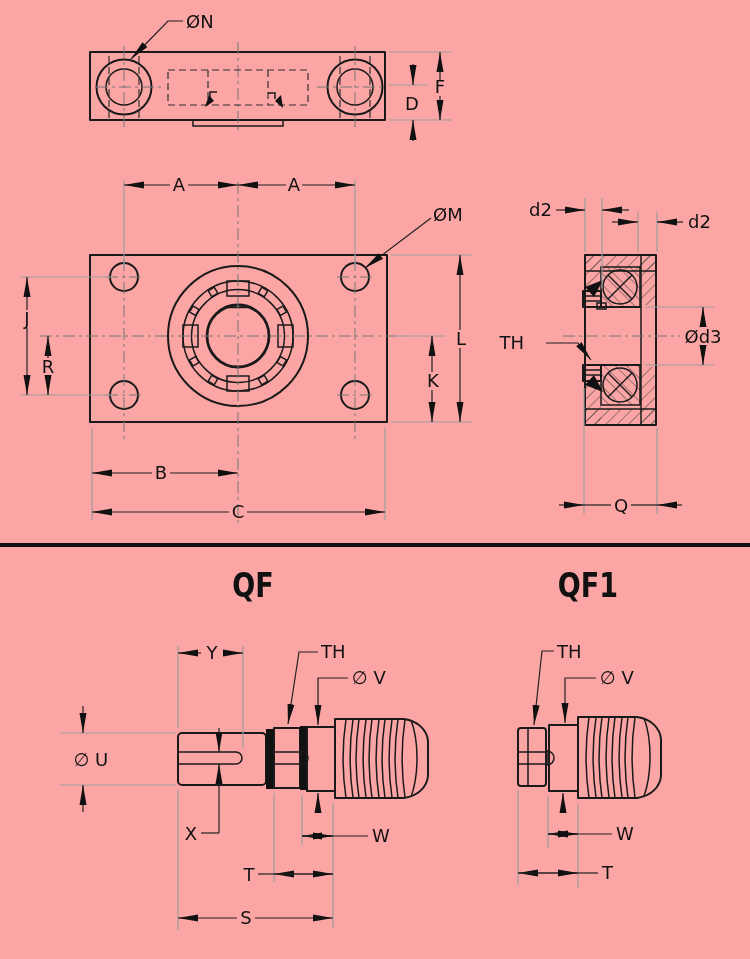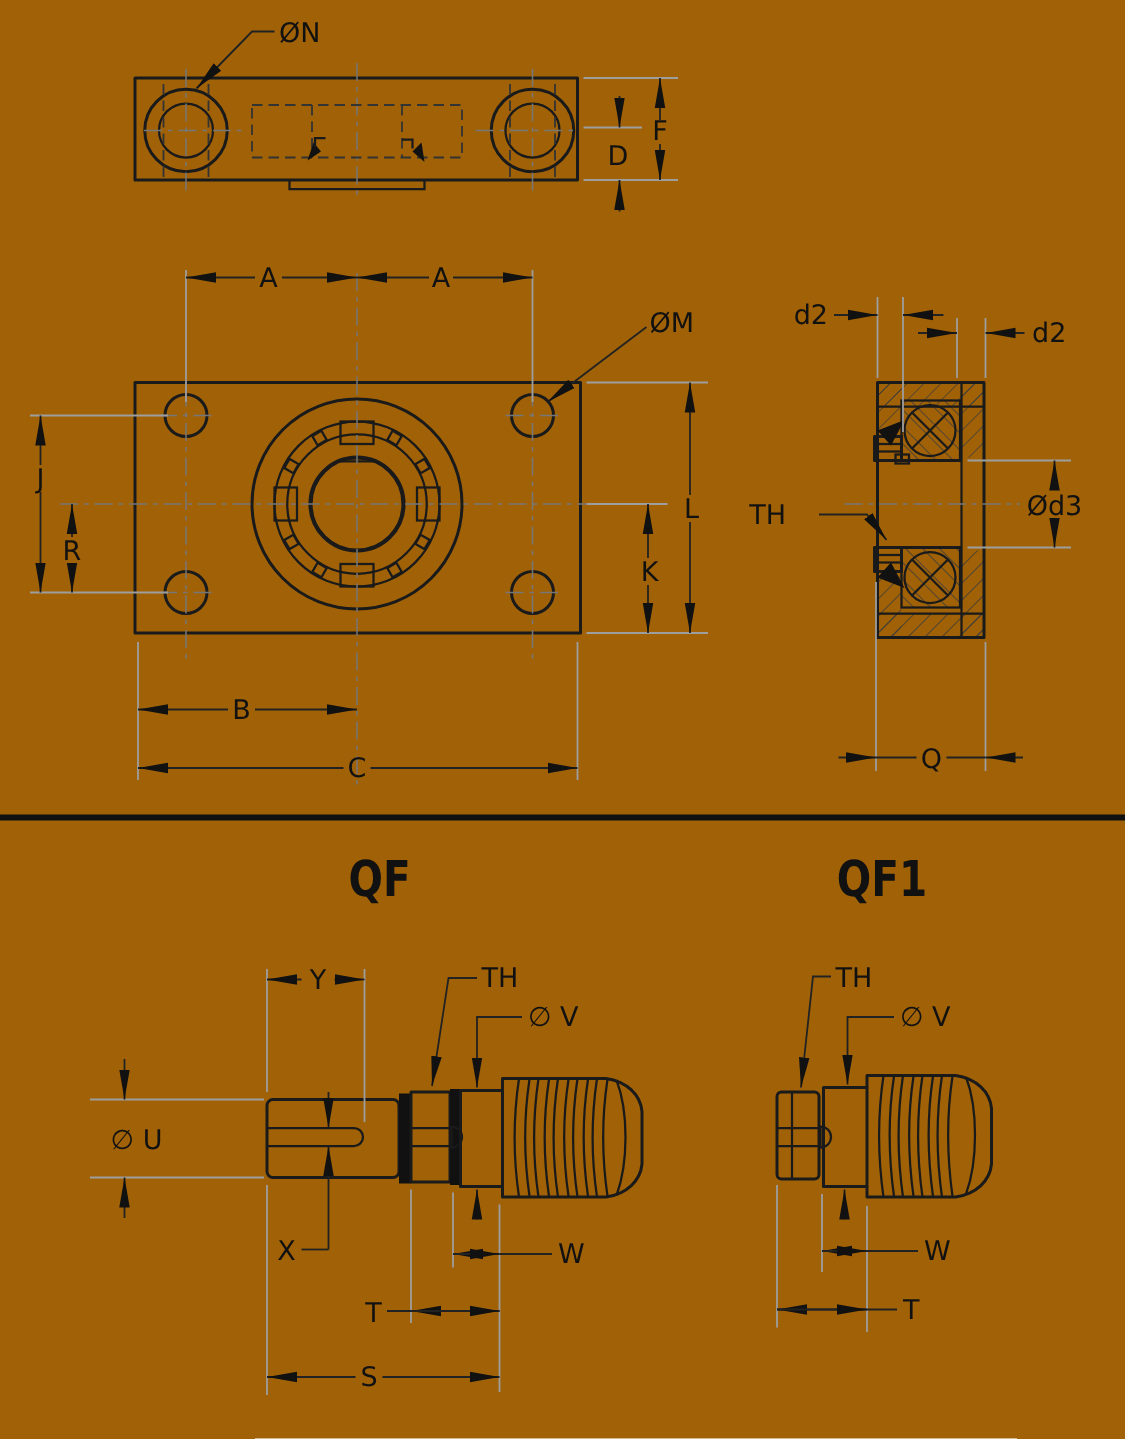--- a/index.html
+++ b/index.html
@@ -1,16 +1,16 @@
 <!DOCTYPE html>
 <html><head>
 <meta charset="utf-8">
 <style>
   html,body{margin:0;padding:0;background:#fff;}
-  .page{width:750px;height:959px;background:#a16207;position:relative;font-family:"Liberation Sans",sans-serif;}
+  .page{width:750px;height:959px;background:#fca5a5;position:relative;font-family:"Liberation Sans",sans-serif;}
   svg{display:block;}
   
   .obj{stroke:#1a1a1a;stroke-width:2;fill:none;stroke-linejoin:round;}
   .obj15{stroke:#1a1a1a;stroke-width:1.5;fill:none;}
   .bore{stroke:#1a1a1a;stroke-width:2.8;fill:none;}
   .ext{stroke:#9e9e9e;stroke-width:1.2;fill:none;}
   .dim{stroke:#222;stroke-width:1.2;fill:none;}
   .cl{stroke:#777;stroke-width:1;fill:none;stroke-dasharray:12 4 3 4;}
   .hid{stroke:#333;stroke-width:1.2;fill:none;stroke-dasharray:7 4;}
   .lbl{font-family:"DejaVu Sans","Liberation Sans",sans-serif;font-size:18px;fill:#111;}

